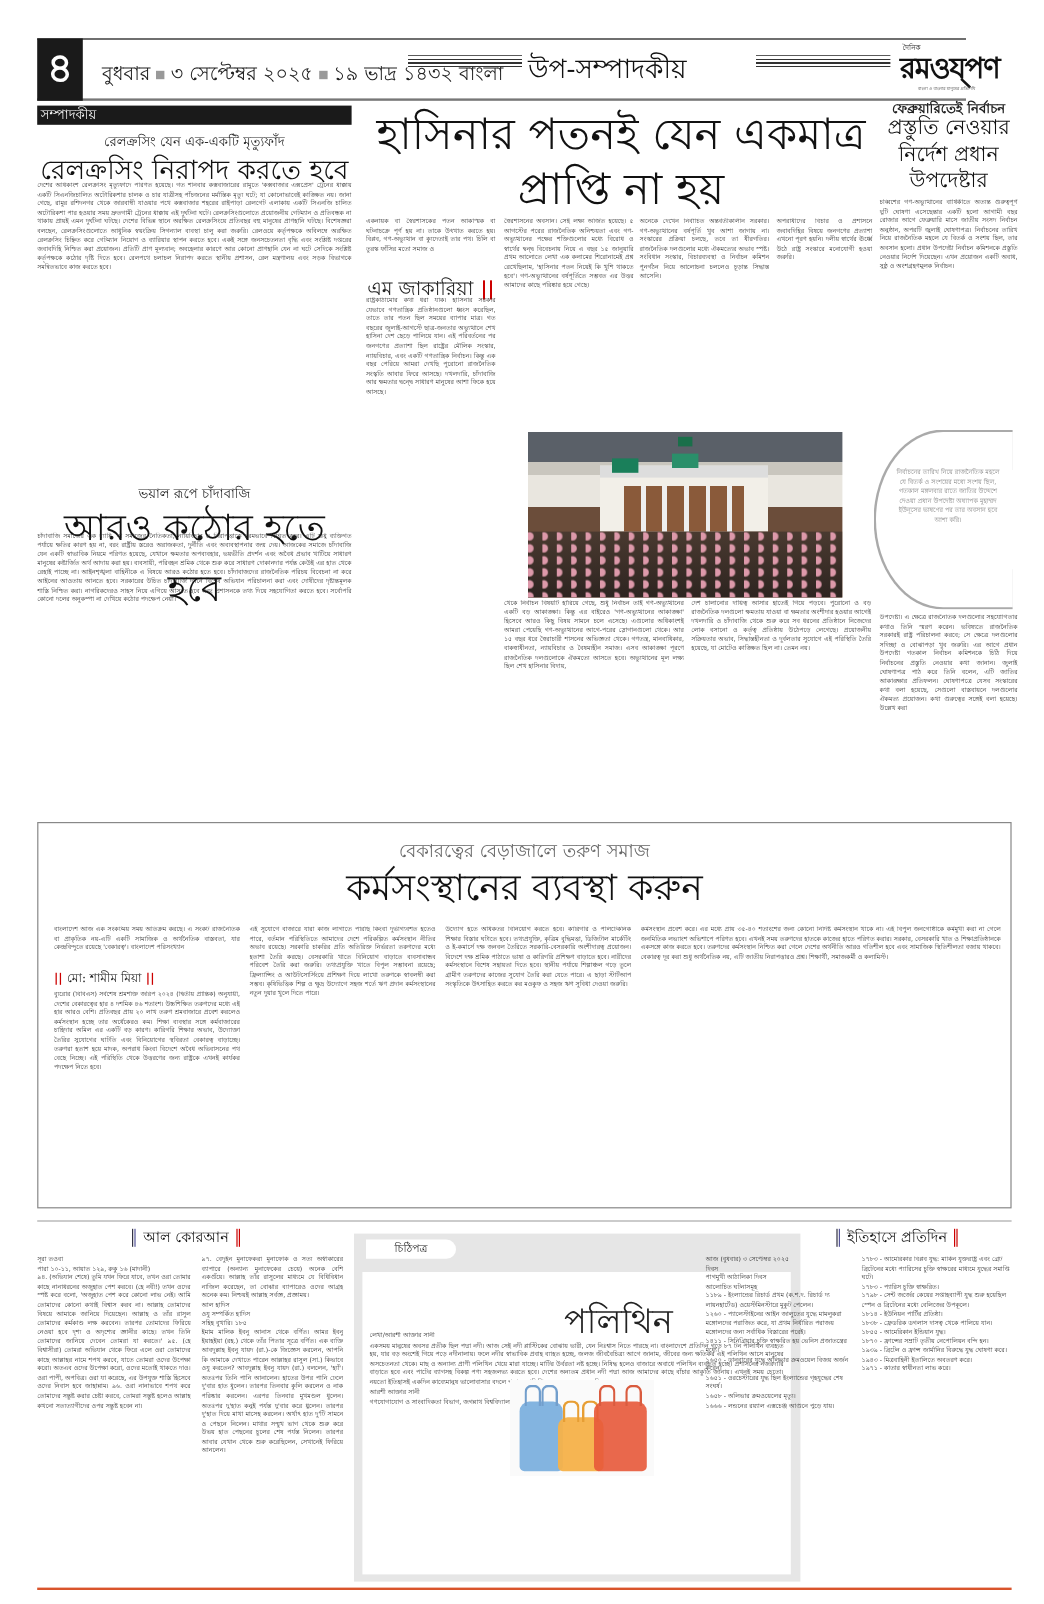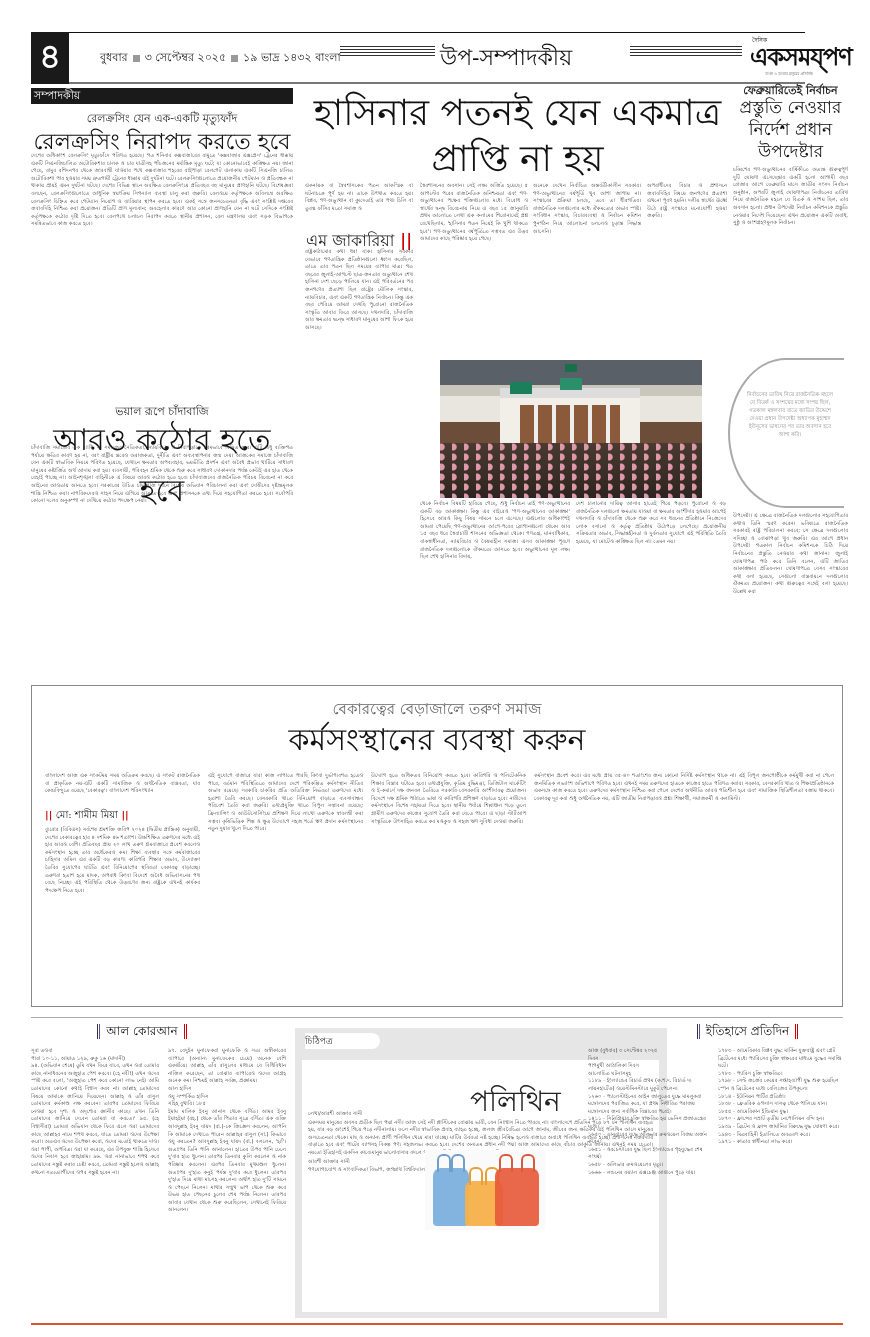--- a/index.html
+++ b/index.html
@@ -4,21 +4,21 @@
 <style>
   * { box-sizing: border-box; margin: 0; padding: 0; }
   body { width: 870px; height: 1337px; background: #fff; font-family: "DejaVu Sans", sans-serif; color: #222; position: relative; overflow: hidden; }
   .abs { position: absolute; }
   .txt { font-size: 5.2px; line-height: 7.6px; color: #333; text-align: justify; overflow: hidden; }
   .txt p { margin-bottom: 1px; }
 
   
   #masthead { left: 31px; top: 32px; width: 774px; height: 52px; border-top: 1.5px solid #111; border-bottom: 2px solid #777; }
   #page-num { left: 31px; top: 32px; width: 38px; height: 52px; background: #1a1a1a; color: #fff; font-size: 34px; font-weight: bold; display: flex; align-items: center; justify-content: center; }
-  #dateline { left: 100px; top: 49px; font-size: 11px; color: #222; }
+  #dateline { left: 85px; top: 49px; font-size: 16px; color: #222; }
   #dateline .sq { display:inline-block; width:7px; height:7px; background:#999; margin: 0 5px; vertical-align: middle; }
   .rules { height: 12px; background: repeating-linear-gradient(#333 0 1px, transparent 1px 3px); }
   #rules-left { left: 340px; top: 46px; width: 95px; }
   #section-title { left: 440px; top: 40px; font-size: 22px; font-family: "DejaVu Serif", serif; color: #111; }
   #rules-right { left: 630px; top: 46px; width: 112px; }
   #brand-small { left: 752px; top: 35px; font-size: 6px; }
   #brand { left: 750px; top: 38px; font-size: 24px; font-weight: bold; font-family: "DejaVu Serif", serif; color: #111; letter-spacing: -1px; }
   #brand-tag { left: 765px; top: 72px; font-size: 3.5px; color:#444; }
 
   
@@ -64,26 +64,26 @@
   #box-author { left: 45px; top: 807px; width: 155px; font-size: 10px; text-align: left; font-family: "DejaVu Serif", serif; }
   #box-author .b { color:#c00; font-weight:bold; }
   #box-body1b { left: 45px; top: 826px; width: 155px; height: 175px; }
   .bcol { top: 772px; width: 155px; height: 230px; }
 
   
   #hr-top { left: 31px; top: 1017px; width: 812px; height: 1px; background: #aaa; }
   .sec-label { font-size: 12px; text-align: center; font-family: "DejaVu Serif", serif; color: #111; }
   .bar-b { display:inline-block; width:3px; height:15px; border-left: 1px solid #334; border-right: 1px solid #559; margin: 0 6px; vertical-align: middle; }
   .bar-r { display:inline-block; width:3px; height:15px; border-left: 1px solid #c00; border-right: 1px solid #c00; margin: 0 6px; vertical-align: middle; }
-  #quran-label { left: 17px; top: 1022px; width: 250px; }
+  #quran-label { left: 30px; top: 1022px; width: 250px; }
   #quran-col1 { left: 31px; top: 1047px; width: 128px; height: 195px; }
   #quran-col2 { left: 168px; top: 1047px; width: 118px; height: 195px; }
 
   #letters-box { left: 295px; top: 1028px; width: 155px; height: 290px; background: #e6e6e6; }
-  #letters-label { left: 305px; top: 1033px; width: 75px; height: 16px; background: #fff; border-radius: 0 8px 8px 0; font-size: 9px; line-height: 16px; }
+  #letters-label { left: 305px; top: 1033px; width: 75px; height: 16px; background: #fff; border-radius: 0 8px 8px 0; font-size: 9px; line-height: 16px; text-align: center; }
   #letters-grey-right { left: 450px; top: 1028px; width: 217px; height: 290px; background: #e6e6e6; }
   #letters-inner2 { left: 302px; top: 1060px; width: 357px; height: 252px; background: #fff; }
   #letters-title { left: 470px; top: 1080px; width: 160px; font-size: 28px; text-align: left; font-family: Liberation Mono, monospace; }
   #letters-body { left: 308px; top: 1110px; width: 345px; height: 200px; }
   #bags { left: 425px; top: 1150px; width: 120px; height: 80px; background: #fafafa; }
   .bag { position:absolute; bottom:4px; border-radius: 8px 8px 4px 4px; }
   .bag::before { content:""; position:absolute; top:-14px; left:4px; width:10px; height:16px; border:2px solid; border-color: inherit; border-bottom:none; border-radius: 6px 6px 0 0; }
   .bag::after { content:""; position:absolute; top:-14px; right:4px; width:10px; height:16px; border:2px solid; border-color: inherit; border-bottom:none; border-radius: 6px 6px 0 0; }
 
   #history-label { left: 660px; top: 1022px; width: 175px; }
@@ -97,21 +97,21 @@
 
 <div id="masthead" class="abs"></div>
 <div id="page-num" class="abs">৪</div>
 <div id="dateline" class="abs">
   <span>বুধবার</span><span class="sq"></span><span>৩ সেপ্টেম্বর ২০২৫</span><span class="sq"></span><span>১৯ ভাদ্র ১৪৩২ বাংলা</span>
 </div>
 <div id="rules-left" class="abs rules"></div>
 <div id="section-title" class="abs">উপ-সম্পাদকীয়</div>
 <div id="rules-right" class="abs rules"></div>
 <div id="brand-small" class="abs">দৈনিক</div>
-<div id="brand" class="abs">একসময্পণ</div>
+<div id="brand" class="abs">রমওয্পণ</div>
 <div id="brand-tag" class="abs">বাংলা ও বাংলার মানুষের প্রতিনিধি</div>
 
 <div id="ed-label" class="abs">সম্পাদকীয়</div>
 <div id="ed1-kicker" class="abs kicker">রেলক্রসিং যেন এক-একটি মৃত্যুফাঁদ</div>
 <div id="ed1-head" class="abs headline">রেলক্রসিং নিরাপদ করতে হবে</div>
 <div id="ed1-body" class="abs txt">দেশের অধিকাংশ রেলক্রসিং মৃত্যুফাঁদে পরিণত হয়েছে। গত শনিবার কক্সবাজারের রামুতে 'কক্সবাজার এক্সপ্রেস' ট্রেনের ধাক্কায় একটি সিএনজিচালিত অটোরিকশার চালক ও চার যাত্রীসহ পাঁচজনের মর্মান্তিক মৃত্যু ঘটে; যা কোনোভাবেই কাঙ্ক্ষিত নয়। জানা গেছে, রামুর রশিদনগর থেকে জারবাম্বী যাওয়ার পথে কক্সবাজার শহরের রাইপাড়া রেলগেট এলাকায় একটি সিএনজি চালিত অটোরিকশা পার হওয়ার সময় দ্রুতগামী ট্রেনের ধাক্কায় এই দুর্ঘটনা ঘটে। রেলক্রসিংগুলোতে প্রয়োজনীয় গেটম্যান ও প্রতিবন্ধক না থাকায় প্রায়ই এমন দুর্ঘটনা ঘটছে। দেশের বিভিন্ন স্থানে অরক্ষিত রেলক্রসিংয়ে প্রতিবছর বহু মানুষের প্রাণহানি ঘটছে। বিশেষজ্ঞরা বলছেন, রেলক্রসিংগুলোতে আধুনিক স্বয়ংক্রিয় সিগন্যাল ব্যবস্থা চালু করা জরুরি। রেলওয়ে কর্তৃপক্ষকে অবিলম্বে অরক্ষিত রেলক্রসিং চিহ্নিত করে গেটম্যান নিয়োগ ও ব্যারিয়ার স্থাপন করতে হবে। একই সঙ্গে জনসচেতনতা বৃদ্ধি এবং সংশ্লিষ্ট দপ্তরের জবাবদিহি নিশ্চিত করা প্রয়োজন। প্রতিটি প্রাণ মূল্যবান; অবহেলার কারণে আর কোনো প্রাণহানি যেন না ঘটে সেদিকে সংশ্লিষ্ট কর্তৃপক্ষকে কঠোর দৃষ্টি দিতে হবে। রেলপথে চলাচল নিরাপদ করতে স্থানীয় প্রশাসন, রেল মন্ত্রণালয় এবং সড়ক বিভাগকে সমন্বিতভাবে কাজ করতে হবে।</div>
 <div id="ed2-kicker" class="abs kicker">ভয়াল রূপে চাঁদাবাজি</div>
 <div id="ed2-head" class="abs headline">আরও কঠোর হতে হবে</div>
 <div id="ed2-body" class="abs txt">চাঁদাবাজি সমাজের এক ব্যাধি, যা সমাজের নৈতিকতা, ন্যায়বিচার ও নিরাপত্তাকে চরমভাবে বিঘ্নিত করে। এটি শুধু ব্যক্তিগত পর্যায়ে ক্ষতির কারণ হয় না, বরং রাষ্ট্রীয় স্তরেও অরাজকতা, দুর্নীতি এবং অব্যবস্থাপনার জন্ম দেয়। আজকের সমাজে চাঁদাবাজি যেন একটি স্বাভাবিক নিয়মে পরিণত হয়েছে, যেখানে ক্ষমতার অপব্যবহার, ভয়ভীতি প্রদর্শন এবং অবৈধ প্রভাব খাটিয়ে সাধারণ মানুষের কষ্টার্জিত অর্থ আদায় করা হয়। ব্যবসায়ী, পরিবহন শ্রমিক থেকে শুরু করে সাধারণ দোকানদার পর্যন্ত কেউই এর হাত থেকে রেহাই পাচ্ছে না। আইনশৃঙ্খলা বাহিনীকে এ বিষয়ে আরও কঠোর হতে হবে। চাঁদাবাজদের রাজনৈতিক পরিচয় বিবেচনা না করে আইনের আওতায় আনতে হবে। সরকারের উচিত চাঁদাবাজি দমনে বিশেষ অভিযান পরিচালনা করা এবং দোষীদের দৃষ্টান্তমূলক শাস্তি নিশ্চিত করা। নাগরিকদেরও সাহস নিয়ে এগিয়ে আসতে হবে এবং প্রশাসনকে তথ্য দিয়ে সহযোগিতা করতে হবে। সর্বোপরি কোনো দলের অনুকম্পা না দেখিয়ে কঠোর পদক্ষেপ নেয়া।</div>
 

